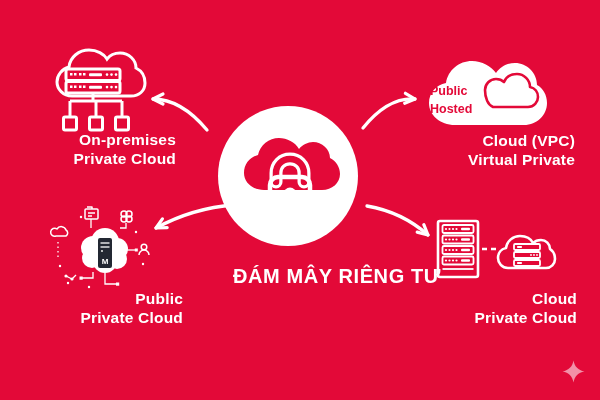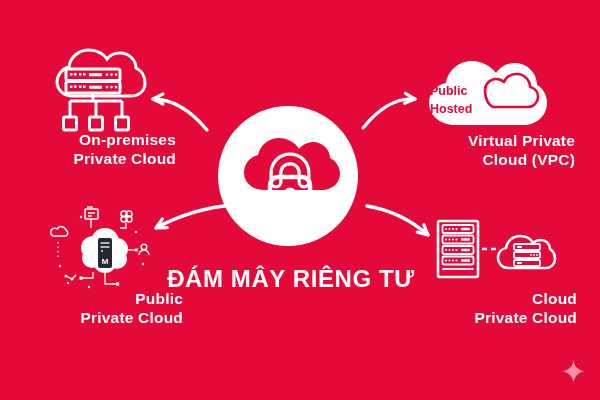--- a/index.html
+++ b/index.html
@@ -14,22 +14,22 @@
     text-align:right;font-weight:700;font-size:15.5px;line-height:19px;
     color:var(--fg,#fff);letter-spacing:.2px;
   }
   .label span{display:block;}
   
   .hub{
     left:218px;top:106px;width:140px;height:140px;border-radius:50%;
     background:var(--fg,#fff);
   }
   .title{
-    left:141px;top:265px;width:300px;text-align:center;
-    font-size:24px;font-weight:800;letter-spacing:.6px;color:var(--fg,#fff);
+    left:141px;top:265px;width:300px;text-align:right;
+    font-size:20px;font-weight:800;letter-spacing:.6px;color:var(--fg,#fff);
   }
   .badge-text{
     left:430px;top:82px;width:62px;text-align:left;
     color:var(--bg,#E30938);font-weight:700;font-size:12.5px;line-height:18px;
   }
   .badge-text span{display:block;}
   svg{display:block;}
   .fill-bg{fill:var(--bg,#E30938);}
   .fill-fg{fill:var(--fg,#fff);}
   .fill-dark{fill:var(--dark,#232833);}
@@ -130,22 +130,22 @@
       <path class="stroke-bg" stroke-width="2.6" stroke-linejoin="round" d="M 68,53 H 103 C 109,53 113,48 113,43 C 113,38 110,34 105,33
            C 105,26 99,20 92,20 C 86,20 81,23 79,28 C 77,26 74,25 71,25
            C 65,25 60,30 60,36 C 60,44 63,51 68,53 Z"></path>
     </svg>
   </div>
   <div class="abs badge-text">
     <span>Public</span>
     <span>Hosted</span>
   </div>
   <div class="abs label" style="left:413px;top:131px;width:162px">
+    <span>Cloud (VPC)</span>
     <span>Virtual Private</span>
-    <span>Cloud (VPC)</span>
   </div>
 
   <div class="abs" style="left:48px;top:198px">
     <svg width="120" height="95" viewBox="0 0 120 95">
 
       <g class="fill-fg">
         <circle cx="45" cy="50" r="12"></circle>
           <circle cx="57" cy="44" r="14"></circle>
         <circle cx="69" cy="51" r="11"></circle>
           <circle cx="44" cy="60" r="10"></circle>

